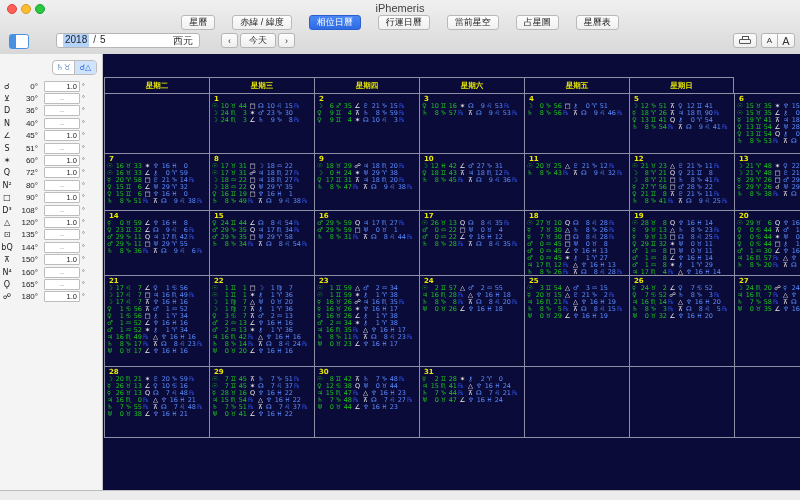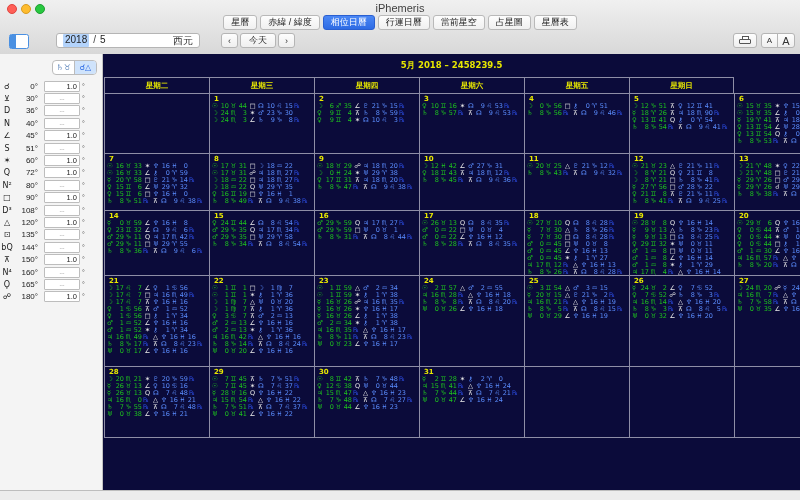--- a/index.html
+++ b/index.html
@@ -10,21 +10,21 @@
   #chrome{position:absolute;left:0;top:0;width:800px;height:54px;
     background:linear-gradient(#f0f0f0,#d8d8d8);border-bottom:1px solid #b0b0b0;}
   #titlebar{position:absolute;left:0;top:0;width:100%;height:31px;}
   .tl{position:absolute;top:4px;width:8px;height:8px;border-radius:50%;}
   #tl-close{left:7px;background:#ff5f57;border:0.5px solid #e0443e;}
   #tl-min{left:21px;background:#febc2e;border:0.5px solid #d89b22;}
   #tl-max{left:35px;background:#28c840;border:0.5px solid #1f9e31;}
   #win-title{position:absolute;left:0;right:0;top:2px;text-align:center;
     font-size:11px;color:#3f3f3f;}
   #tabrow{position:absolute;left:0;top:14px;width:100%;height:17px;
-    display:flex;justify-content:center;align-items:center;gap:3px;}
+    display:flex;justify-content:center;align-items:center;gap:17px;}
   .tab{font-size:9px;color:#222;background:linear-gradient(#fdfdfd,#f0f0f0);
     border:1px solid #b9b9b9;border-radius:3px;padding:1px 7px;line-height:11px;cursor:default;}
   .tab.active{background:linear-gradient(#4a87f5,#2e6be4);border-color:#2a5fd0;color:#fff;}
   #toolbar{position:absolute;left:0;top:31px;width:100%;height:23px;}
   #sidebar-toggle{position:absolute;left:9px;top:3px;width:18px;height:13px;
     border:1.5px solid #4a90e2;border-radius:2.5px;background:#fff;}
   #sidebar-toggle .half{position:absolute;left:0;top:0;width:6px;height:100%;background:#4a90e2;}
   #datebox{position:absolute;left:56px;top:2px;width:144px;height:15px;background:#fff;
     border:1px solid #b5b5b5;border-radius:3px;font-size:10px;color:#222;
     display:flex;padding:0 6px;box-sizing:border-box;}
@@ -246,21 +246,20 @@
         <div class="arow">
           <span class="agl">☍</span>
           <span class="adeg">180°</span>
           <span class="abox">1.0</span>
           <span class="aunit">°</span>
         </div>
       </div>
   </div>
 
   <div id="canvas">
-    <div id="cal-title">5月 2018 – 2458239.5</div>
     <div id="grid">
         <div class="hdr-row">
           <div class="hdr-cell">星期二</div>
           <div class="hdr-cell">星期三</div>
           <div class="hdr-cell">星期四</div>
           <div class="hdr-cell">星期六</div>
           <div class="hdr-cell">星期五</div>
           <div class="hdr-cell">星期日</div>
         </div>
         <div class="week">

